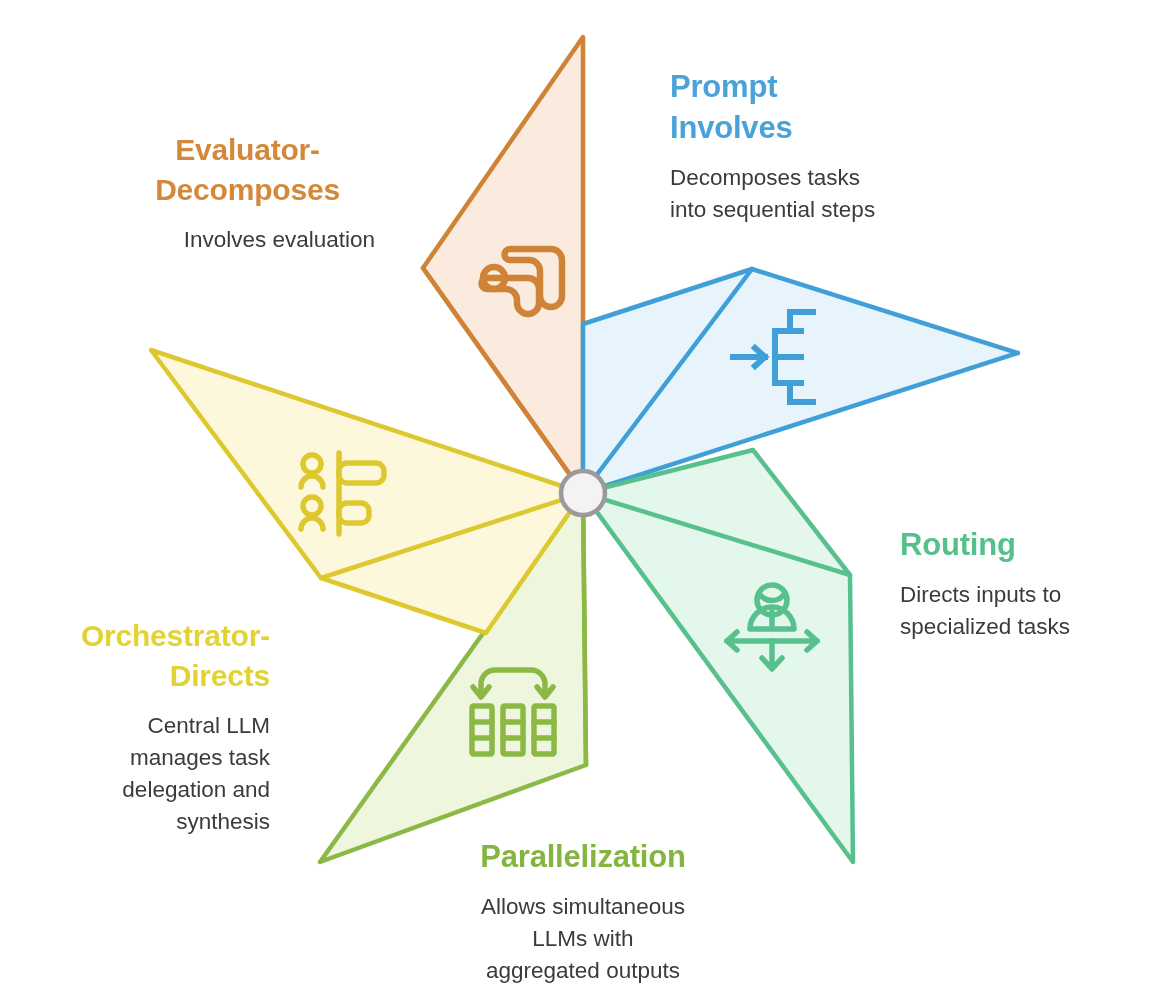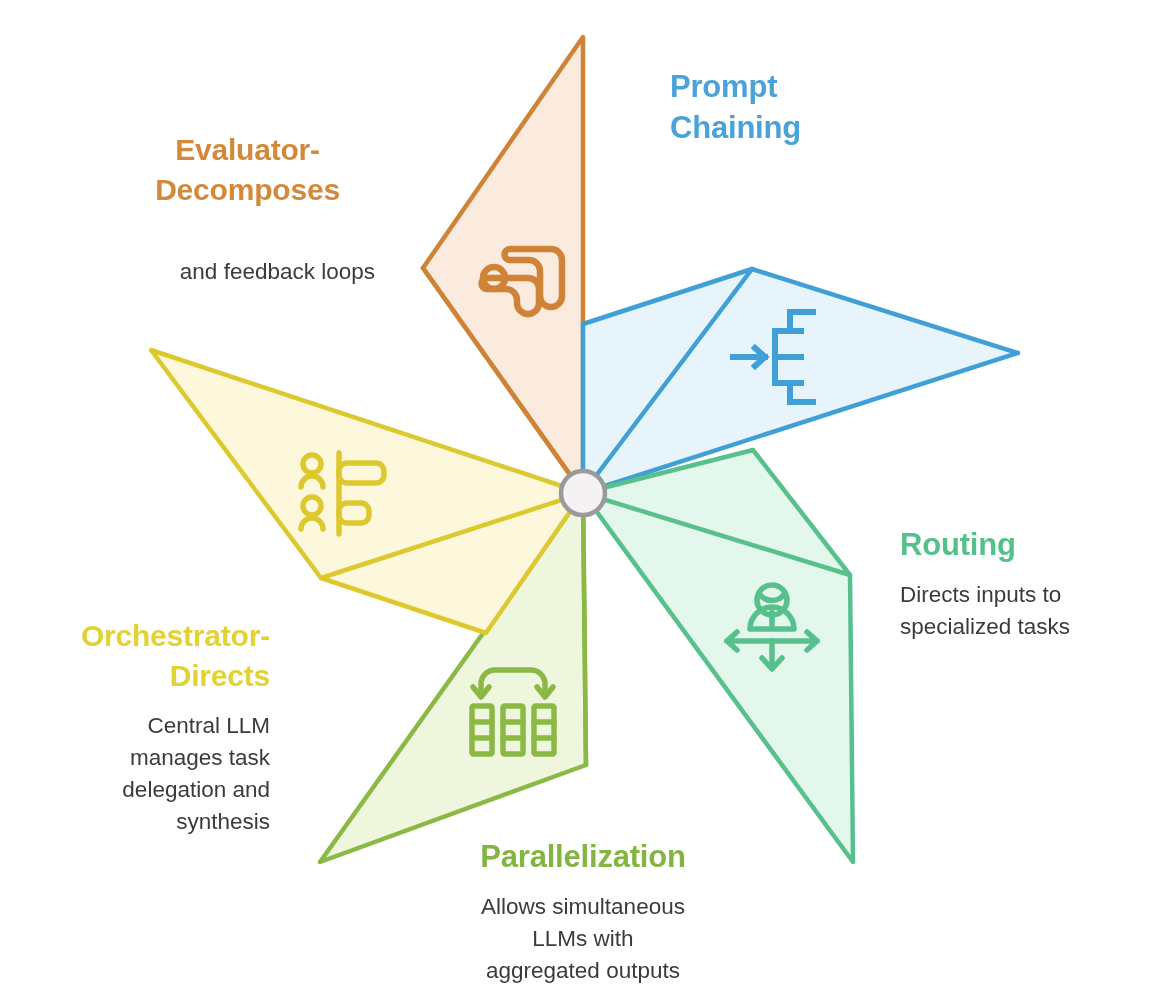--- a/index.html
+++ b/index.html
@@ -149,32 +149,35 @@
         <rect x="339" y="503" width="30" height="20" rx="8"></rect>
       </g>
     </g>
 
     <circle cx="583" cy="493" r="22" fill="#f4f2f2" stroke="#9a9a9a" stroke-width="4.5"></circle>
   </svg>
 
   <div class="label-block" id="blk-prompt-chaining">
     <div class="label-title">
       <span>Prompt</span><br>
-      <span>Chaining</span>
+      <span>Involves</span>
+    </div>
+    <div class="label-desc">
+      <span>Decomposes tasks</span><br>
+      <span>into sequential steps</span>
     </div>
   </div>
 
   <div class="label-block" id="blk-evaluator">
     <div class="label-title">
       <span>Evaluator-</span><br>
       <span>Decomposes</span>
     </div>
     <div class="label-desc">
-      <br>
-      <span>and feedback loops</span>
+      <span>Involves evaluation</span><br>
     </div>
   </div>
 
   <div class="label-block" id="blk-orchestrator">
     <div class="label-title">
       <span>Orchestrator-</span><br>
       <span>Directs</span>
     </div>
     <div class="label-desc">
       <span>Central LLM</span><br>

